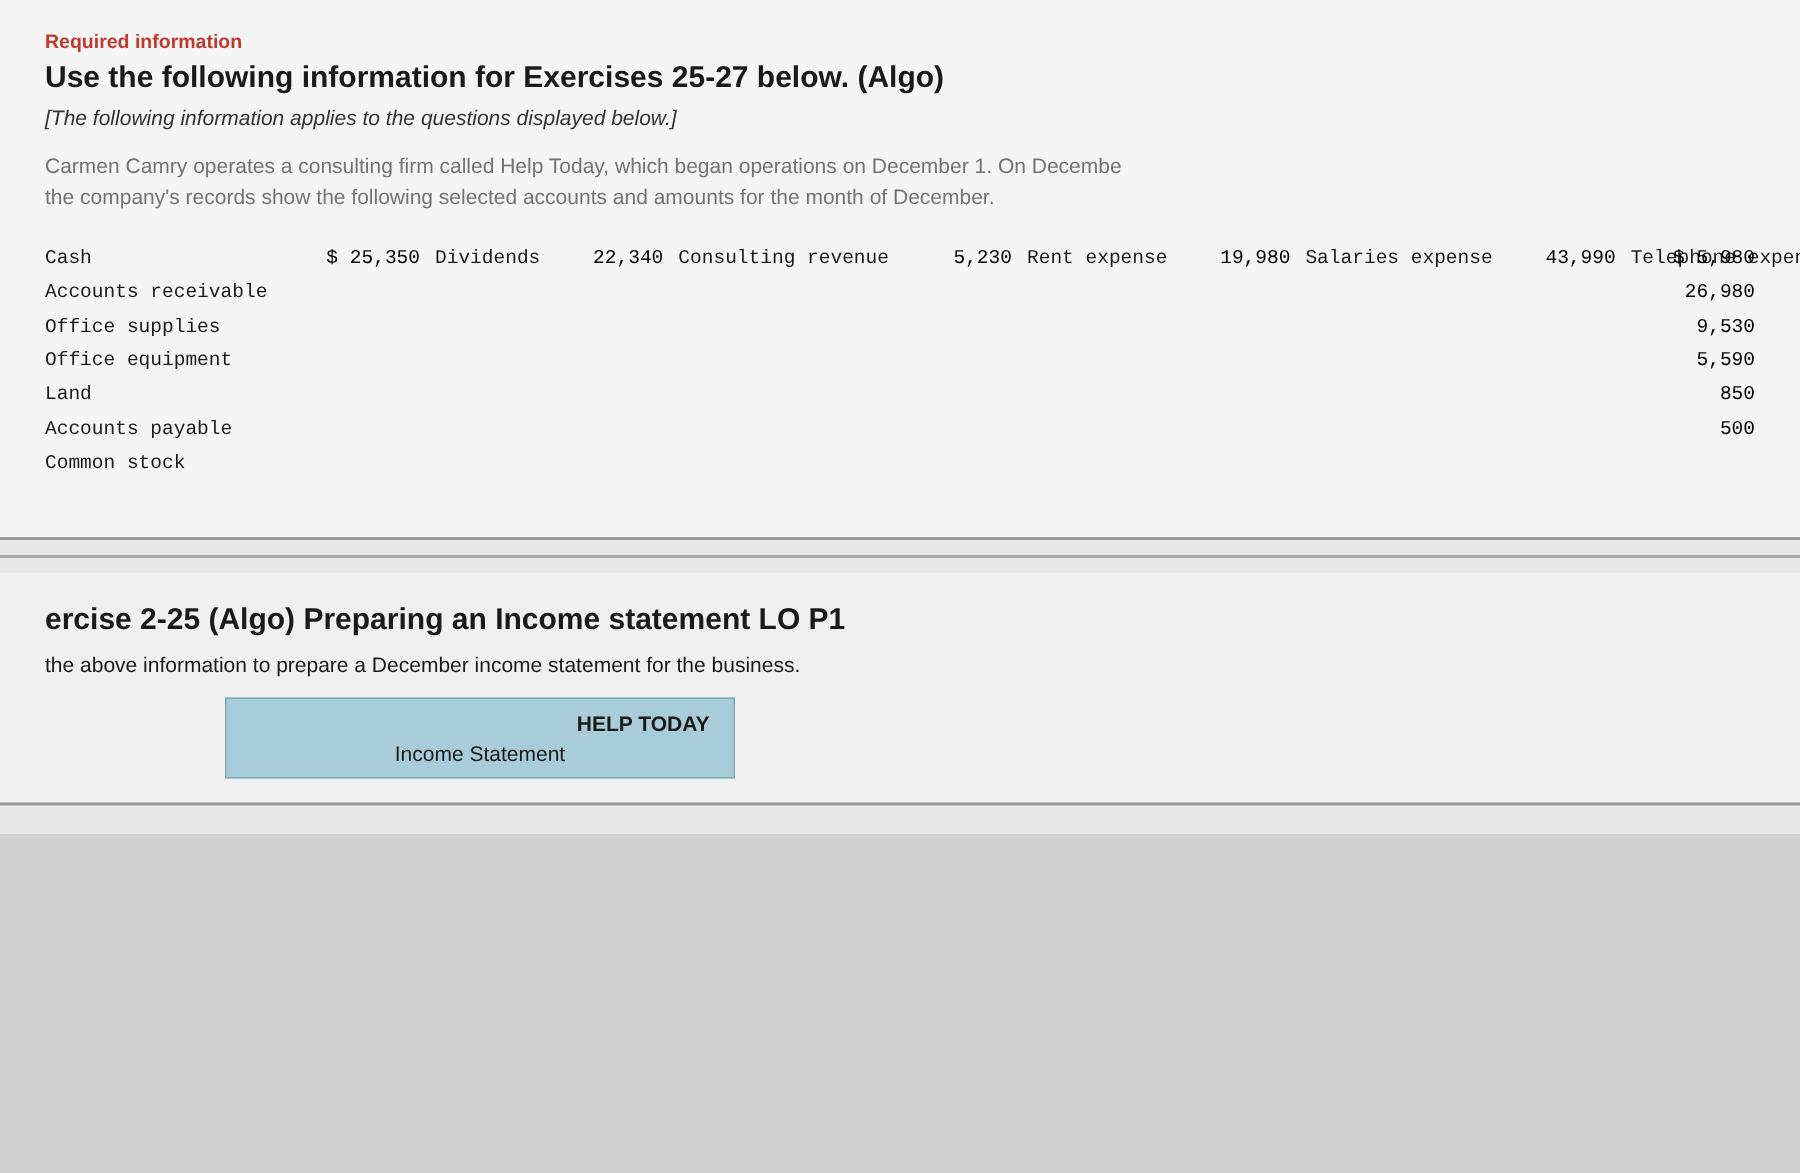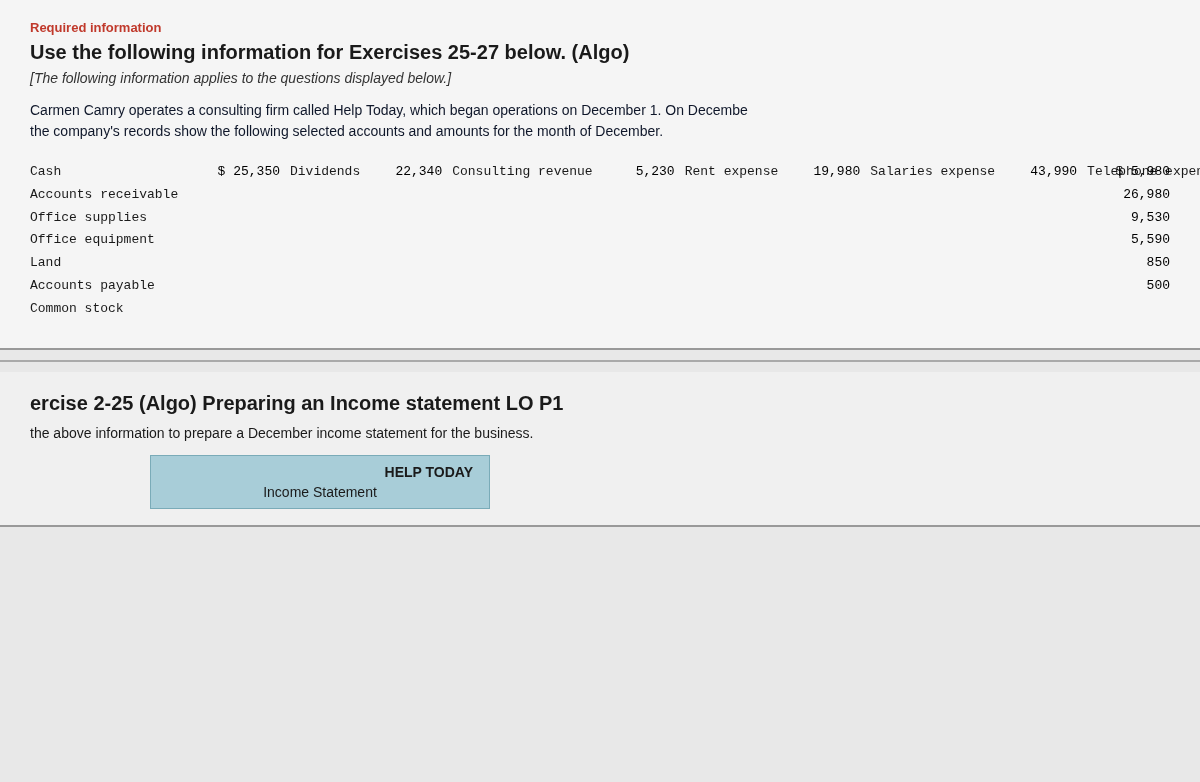--- a/index.html
+++ b/index.html
@@ -11,21 +11,21 @@
     body {
       font-family: Arial, sans-serif;
       background-color: #d0d0d0;
       width: 1200px;
       height: 782px;
       overflow: hidden;
     }
 
     .page-container {
       width: 1200px;
-      height: 782px;
+      height: 556px;
       background-color: #e8e8e8;
       position: relative;
     }
 
     .content-area {
       background-color: #f5f5f5;
       margin: 0;
       padding: 20px 30px;
       border-bottom: 2px solid #999;
     }
@@ -46,30 +46,30 @@
 
     .subtitle {
       font-style: italic;
       font-size: 14px;
       color: #333;
       margin-bottom: 14px;
     }
 
     .description {
       font-size: 14px;
-      color: #0f172a;
+      color: #737373;
       margin-bottom: 18px;
       line-height: 1.5;
     }
 
     .accounts-table-area {
       display: flex;
       flex-direction: row;
       gap: 0;
-      margin-bottom: 8px;
+      margin-bottom: 18px;
       font-family: 'Courier New', Courier, monospace;
       font-size: 13px;
       justify-content: center;
     }
 
     .left-labels {
       min-width: 170px;
       display: flex;
       flex-direction: column;
       gap: 2px;

